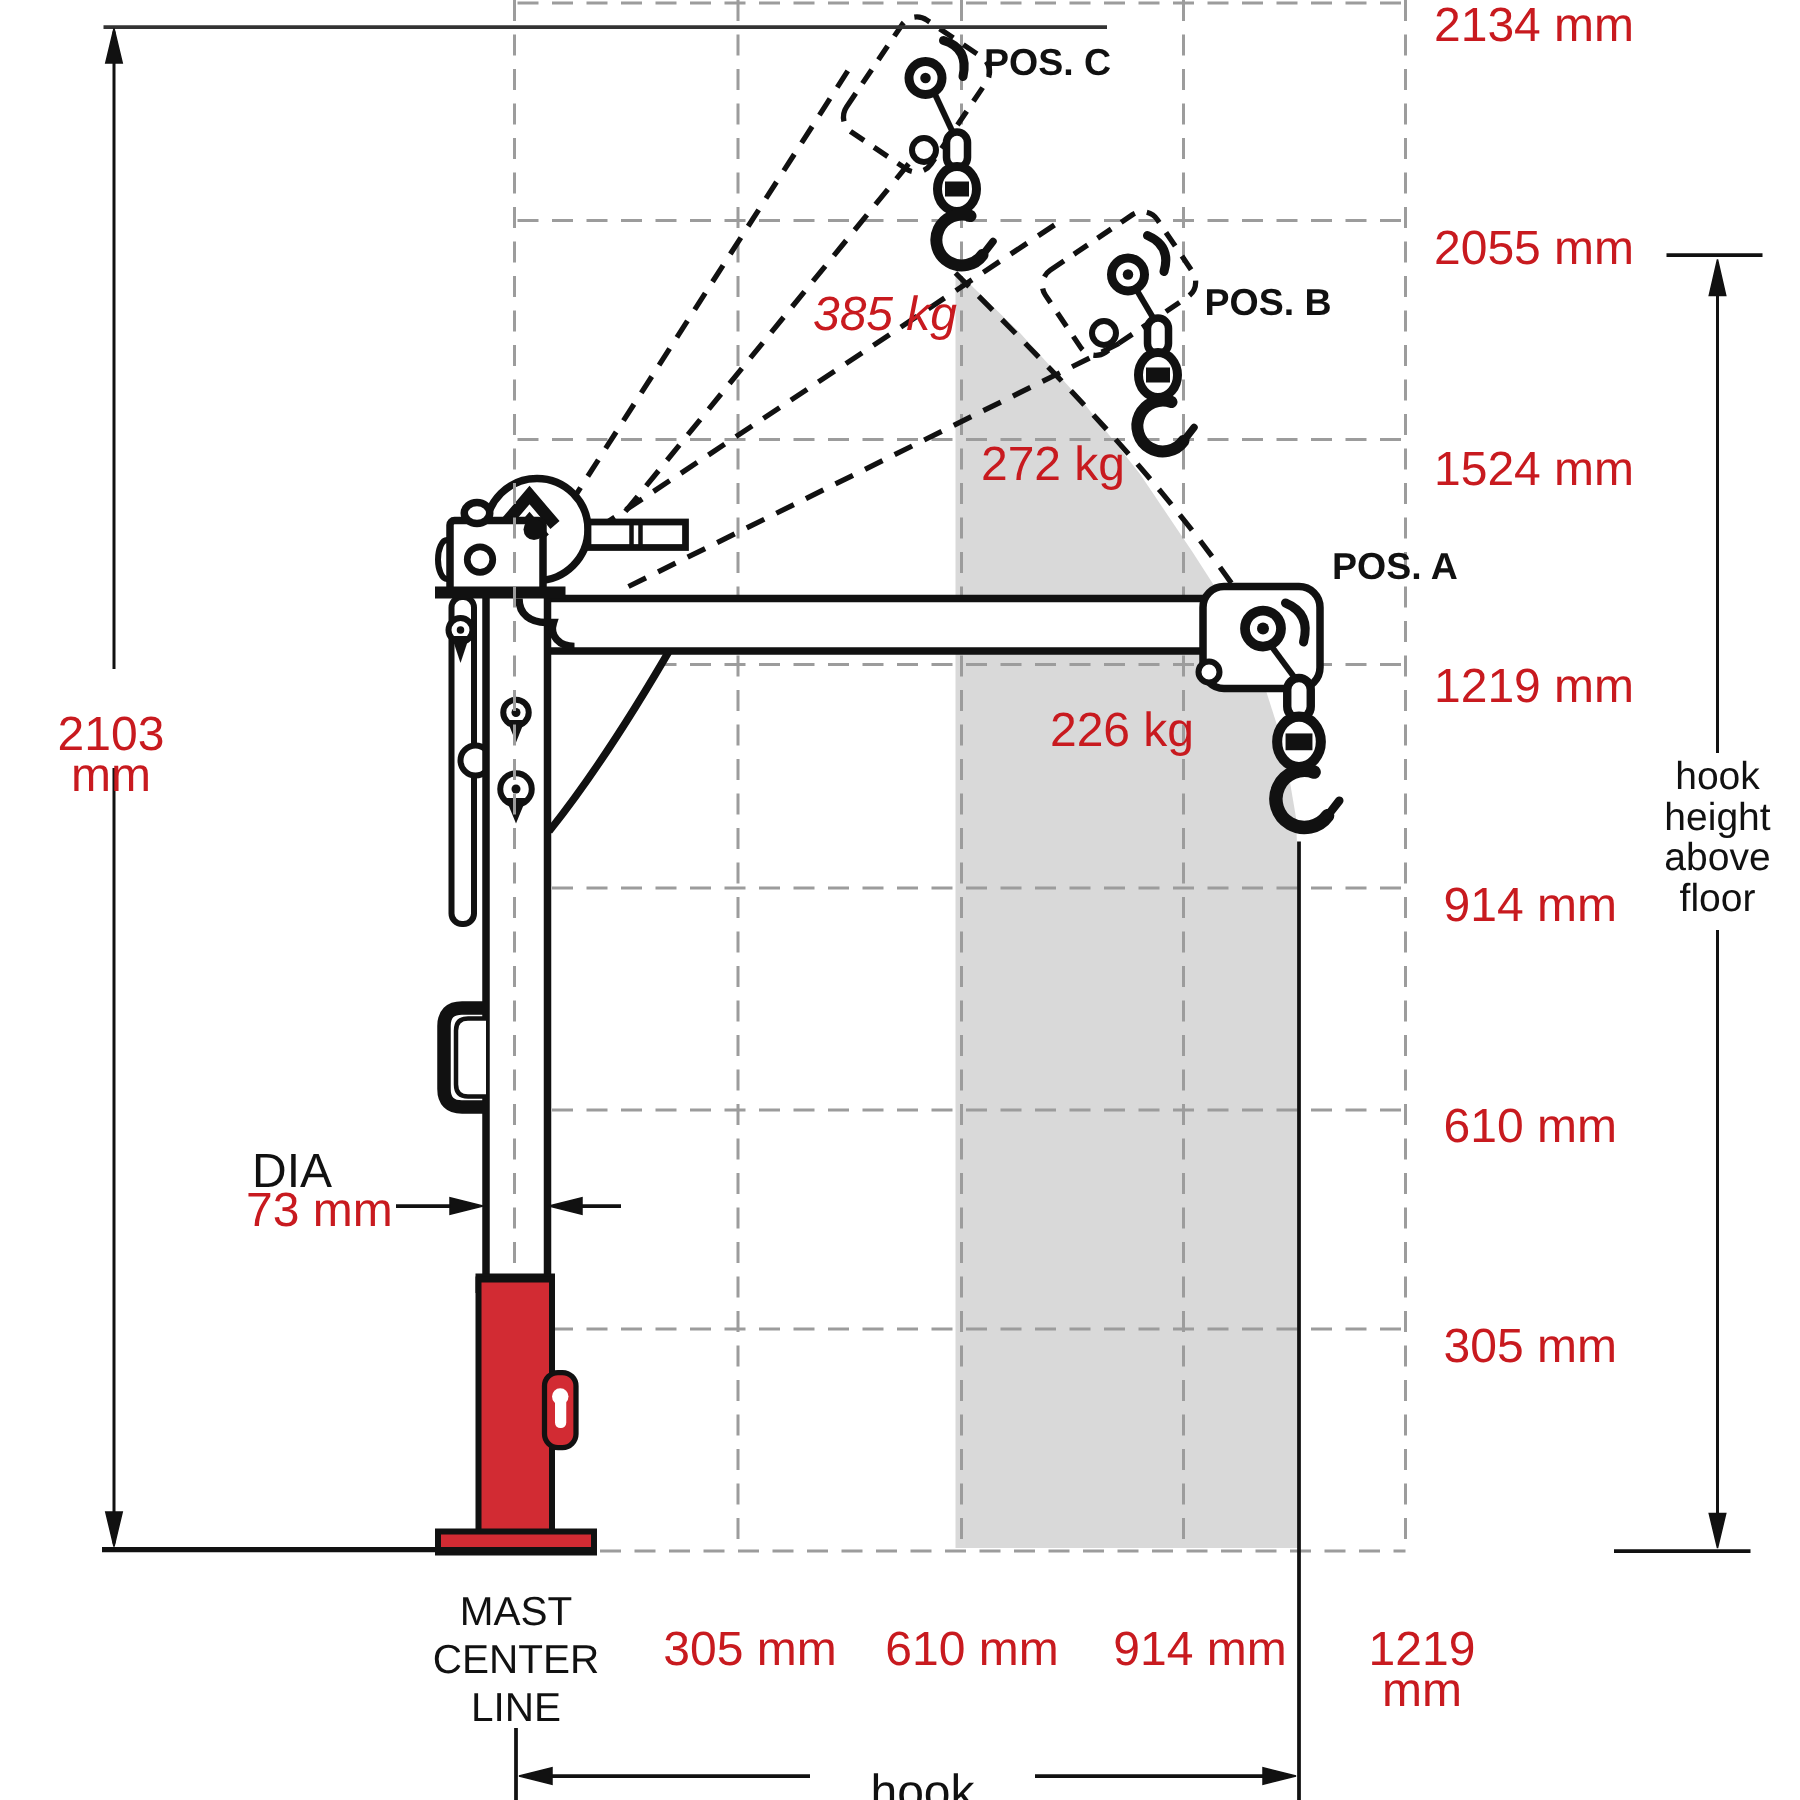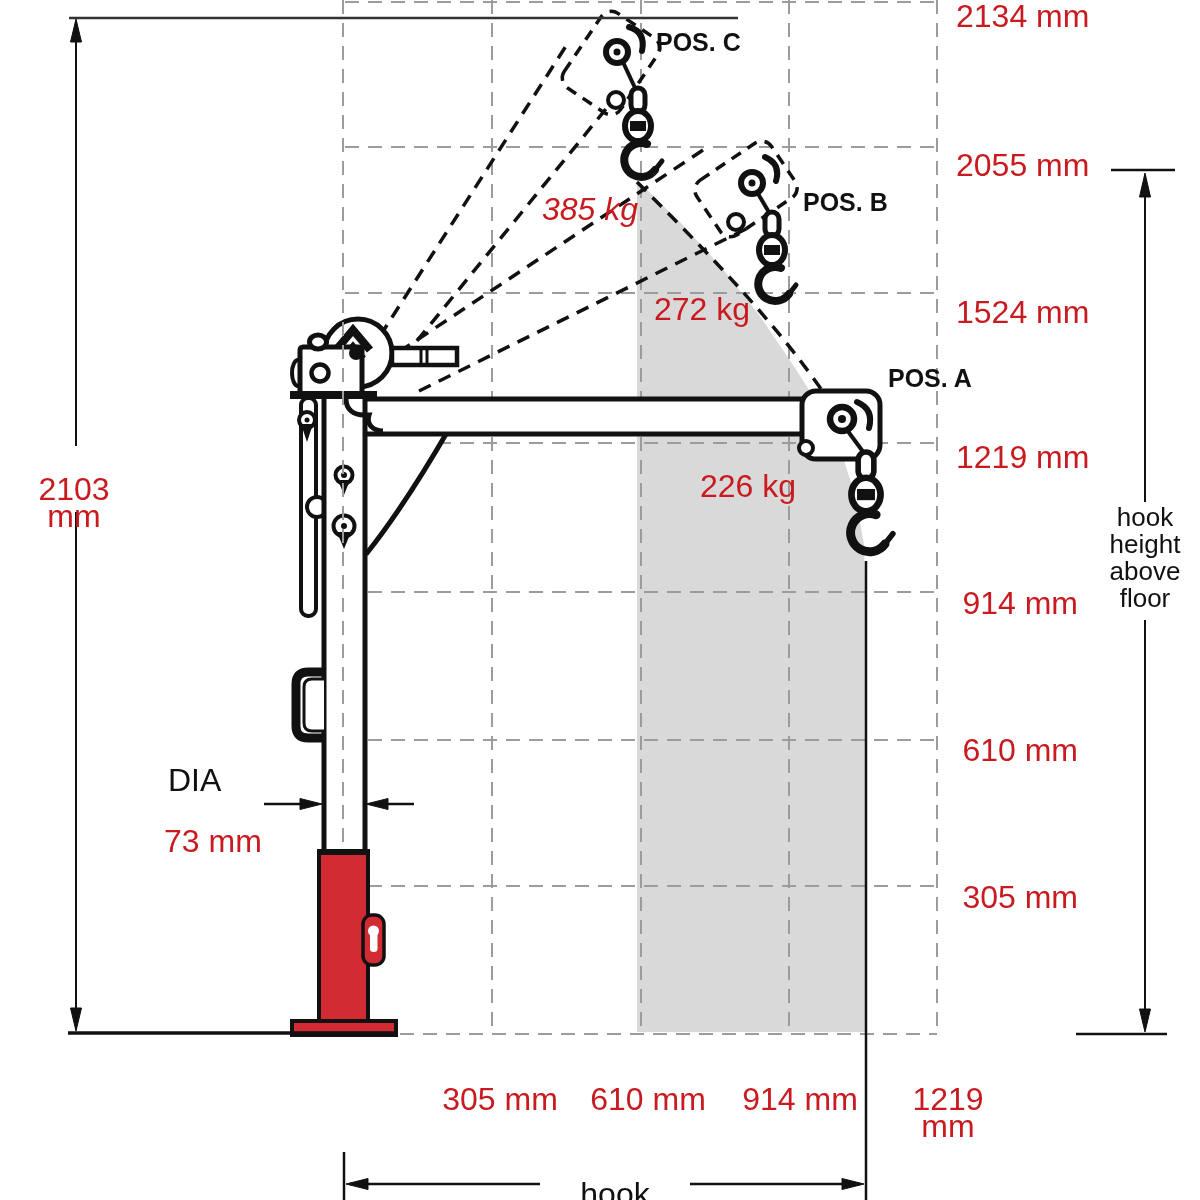--- a/index.html
+++ b/index.html
@@ -207,22 +207,27 @@
   <span class="lbl red ctr" style="left:688px;top:473px;width:120px;">226 kg</span>
 
   <div class="lbl note ctr" style="left:1085px;top:504px;width:120px;">
     <div>hook</div>
     <div>height</div>
     <div>above</div>
     <div>floor</div>
   </div>
 
   <span class="lbl" style="left:168px;top:767px;text-align:center;">DIA</span>
-  <span class="lbl red" style="left:164px;top:828px;">73 mm</span>
-
+  <span class="lbl red" style="left:164px;top:793px;">73 mm</span>
+
+  <div class="lbl mast-note ctr" style="left:262px;top:1058px;width:164px;">
+    <div>MAST</div>
+    <div>CENTER</div>
+    <div>LINE</div>
+  </div>
 
   <span class="lbl red ctr" style="left:440px;top:1086px;width:120px;">305 mm</span>
   <span class="lbl red ctr" style="left:588px;top:1086px;width:120px;">610 mm</span>
   <span class="lbl red ctr" style="left:740px;top:1086px;width:120px;">914 mm</span>
   <span class="lbl red ctr" style="left:882px;top:1086px;width:132px;">1219 mm</span>
 
   <span class="lbl ctr" style="left:543px;top:1171px;width:144px;margin-top:10px;">hook reach</span>
 </div>
 
 </body></html>

